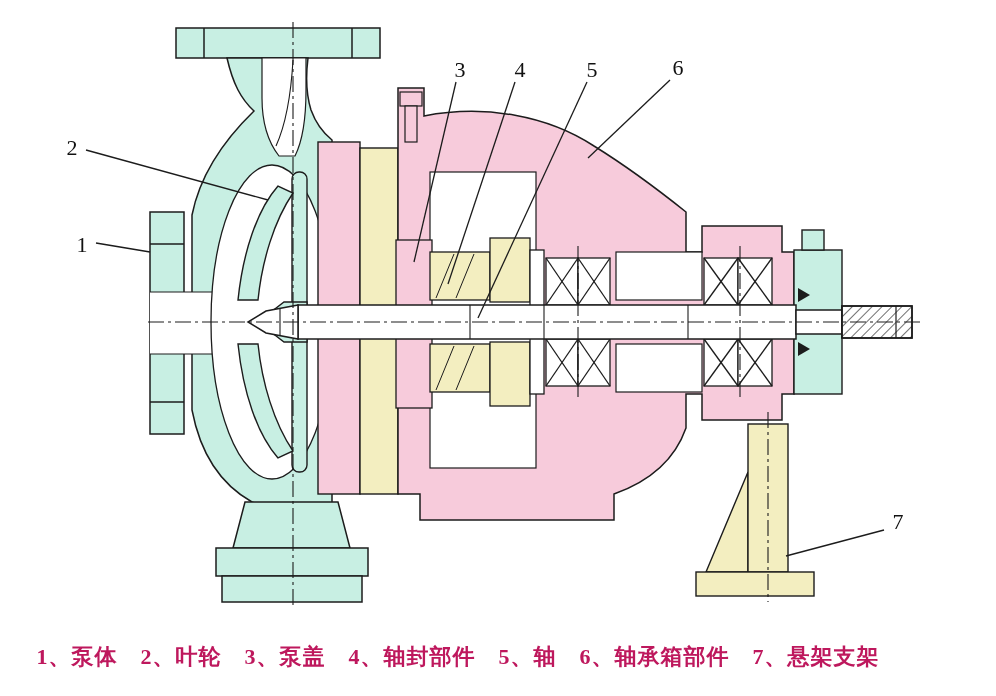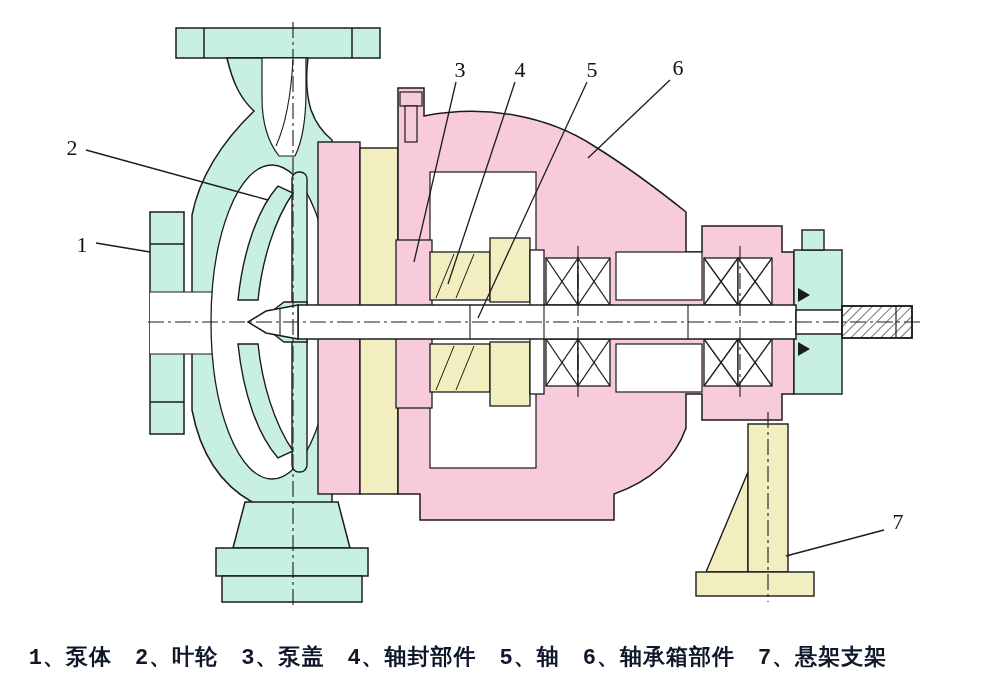--- a/index.html
+++ b/index.html
@@ -19,24 +19,24 @@
   }
   svg { display: block; }
   .num-label {
     font-family: "Liberation Serif", serif;
     font-size: 22px;
     fill: #111111;
   }
   .caption {
     width: 916px;
     text-align: center;
-    font-family: Liberation Mono, monospace;
+    font-family: Liberation Serif, serif;
     font-weight: bold;
     font-size: 22px;
-    color: #0f172a;
+    color: #be185d;
     margin-top: 14px;
     letter-spacing: 1px;
   }
 </style>
 </head>
 <body>
 
 <div class="page">
 
 <svg viewBox="0 0 996 628" width="996" height="628">

